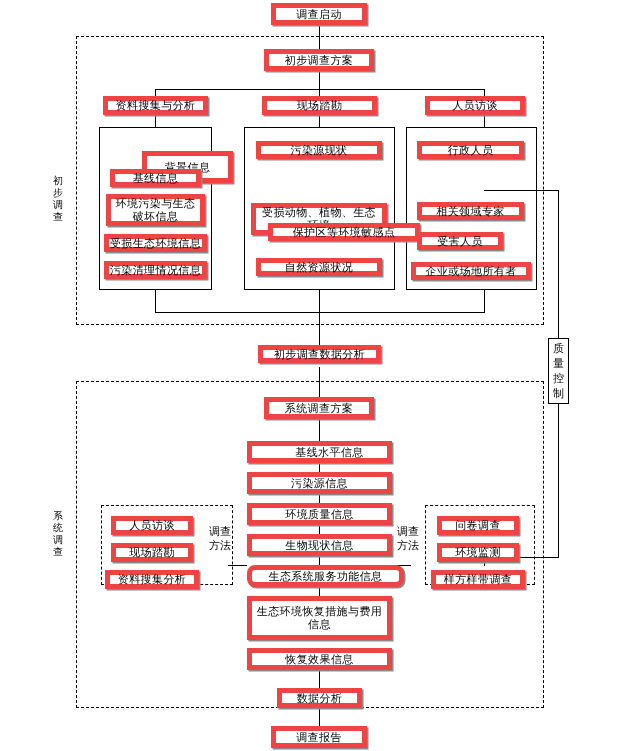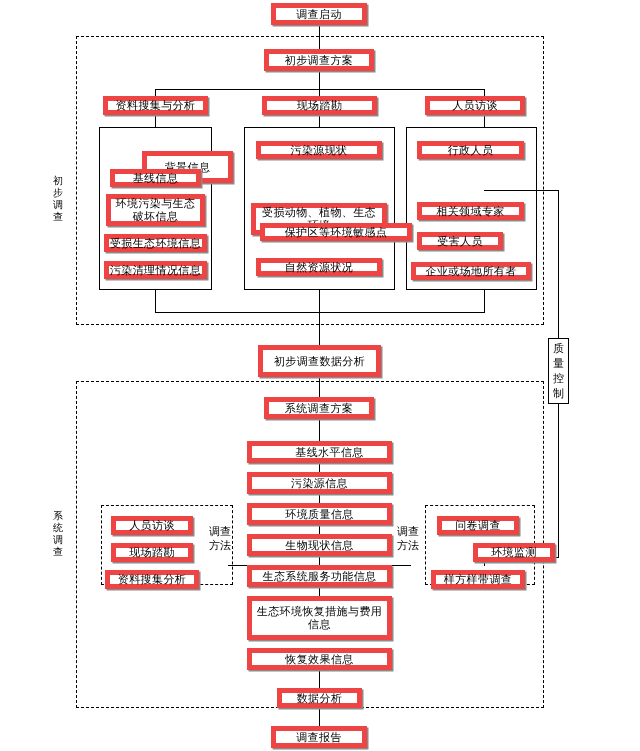--- a/index.html
+++ b/index.html
@@ -155,62 +155,62 @@
   <div class="group" style="left:406px;top:127px;width:131px;height:163px;"></div>
 
   <div class="box shadow" style="left:110px;top:151px;width:91px;height:32px;margin-left:32px;">背景信息</div>
   <div class="box shadow" style="left:110px;top:169px;width:91px;height:18px;">基线信息</div>
   <div class="box shadow" style="left:106px;top:194px;width:99px;height:32px;padding:0 3px;">环境污染与生态破坏信息</div>
   <div class="box shadow" style="left:104px;top:234px;width:103px;height:18px;">受损生态环境信息</div>
   <div class="box shadow" style="left:104px;top:261px;width:103px;height:18px;">污染清理情况信息</div>
 
   <div class="box shadow" style="left:256px;top:141px;width:126px;height:18px;">污染源现状</div>
   <div class="box shadow" style="left:251px;top:174px;width:136px;height:32px;padding:0 4px;margin-top:29px;">受损动物、植物、生态环境</div>
-  <div class="box shadow" style="left:260px;top:223px;width:152px;height:18px;">保护区等环境敏感点</div>
+  <div class="box shadow" style="left:268px;top:223px;width:152px;height:18px;">保护区等环境敏感点</div>
   <div class="box shadow" style="left:256px;top:258px;width:126px;height:18px;">自然资源状况</div>
 
   <div class="box shadow" style="left:417px;top:141px;width:107px;height:18px;">行政人员</div>
   <div class="box shadow" style="left:417px;top:202px;width:107px;height:18px;">相关领域专家</div>
   <div class="box shadow" style="left:417px;top:232px;width:86px;height:18px;">受害人员</div>
   <div class="box shadow" style="left:411px;top:262px;width:120px;height:18px;">企业或场地所有者</div>
 
-  <div class="box shadow" style="left:258px;top:345px;width:123px;height:32px;">初步调查数据分析</div>
+  <div class="box shadow" style="left:258px;top:345px;width:123px;height:18px;">初步调查数据分析</div>
 
   <div class="vbox" style="left:548px;top:338px;width:21px;height:66px;">
     <span class="stack">
       <span>质</span>
       <span>量</span>
       <span>控</span>
       <span>制</span>
     </span>
   </div>
 
   <div class="box shadow" style="left:264px;top:397px;width:110px;height:22px;">系统调查方案</div>
 
   <div class="box shadow" style="left:247px;top:441px;width:145px;height:22px;padding-left:20px;">基线水平信息</div>
   <div class="box shadow" style="left:247px;top:472px;width:145px;height:22px;">污染源信息</div>
   <div class="box shadow" style="left:247px;top:503px;width:145px;height:22px;">环境质量信息</div>
   <div class="box shadow" style="left:247px;top:534px;width:145px;height:22px;">生物现状信息</div>
-  <div class="box shadow" style="left:247px;top:565px;width:145px;height:22px;">生态系统服务功能信息</div>
+  <div class="box shadow" style="left:247px;top:565px;width:157px;height:22px;border-radius:8px;">生态系统服务功能信息</div>
   <div class="box shadow" style="left:247px;top:596px;width:145px;height:35px;padding:17px 4px;">生态环境恢复措施与费用信息</div>
   <div class="box shadow" style="left:247px;top:648px;width:145px;height:22px;">恢复效果信息</div>
 
   <div class="vlabel" style="left:205px;top:524px;width:30px;">
     <span>调查</span>
     <span>方法</span>
   </div>
 
   <div class="vlabel" style="left:393px;top:524px;width:30px;">
     <span>调查</span>
     <span>方法</span>
   </div>
 
   <div class="box shadow" style="left:111px;top:516px;width:82px;height:19px;">人员访谈</div>
   <div class="box shadow" style="left:111px;top:543px;width:82px;height:19px;">现场踏勘</div>
   <div class="box shadow" style="left:105px;top:570px;width:94px;height:19px;">资料搜集分析</div>
 
   <div class="box shadow" style="left:437px;top:516px;width:82px;height:19px;">问卷调查</div>
-  <div class="box shadow" style="left:437px;top:543px;width:82px;height:19px;margin-left:36px;">环境监测</div>
+  <div class="box shadow" style="left:437px;top:543px;width:82px;height:19px;">环境监测</div>
   <div class="box shadow" style="left:431px;top:570px;width:94px;height:19px;">样方样带调查</div>
 
   <div class="box shadow" style="left:277px;top:688px;width:85px;height:20px;">数据分析</div>
 
 </div>
 
 </body></html>

